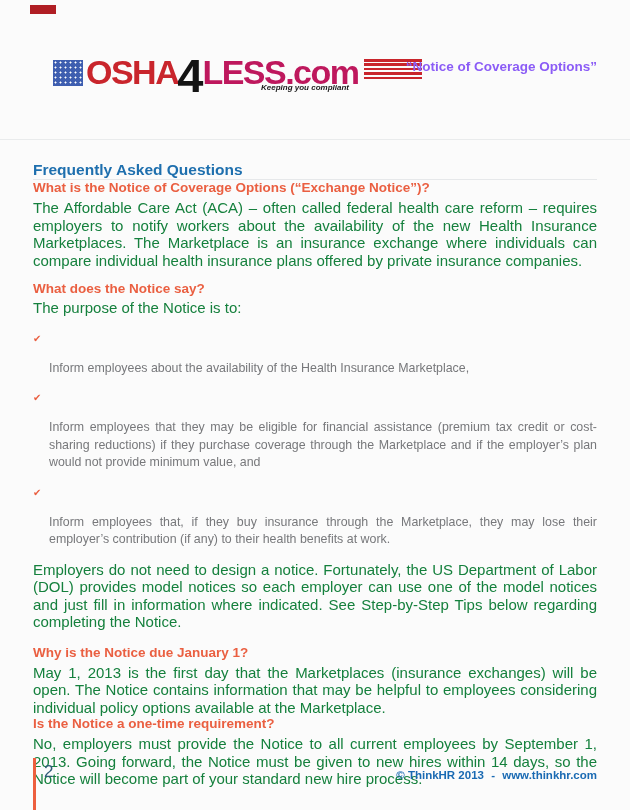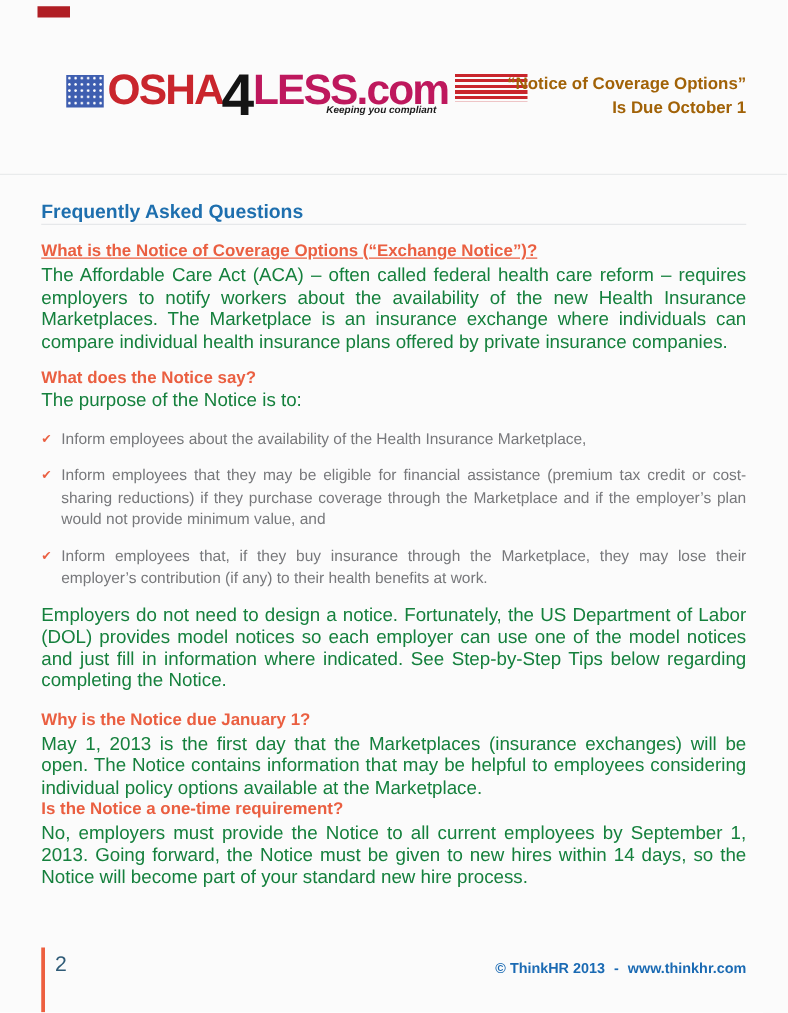--- a/index.html
+++ b/index.html
@@ -60,37 +60,37 @@
     position: absolute;
     left: 168px; top: 33px; width: 128px;
     text-align: right;
     font-size: 8px; font-style: italic; font-weight: 600;
     color: #1a1a1a;
   }
   .header-title {
     position: absolute;
     right: 33px; top: 57px;
     text-align: right;
-    color: #a16207;
+    color: #8b5cf6;
     font-size: 13.5px; font-weight: 700; line-height: 19px;
   }
   
   .content { padding: 0 33px; }
   .faq-heading {
     margin-top: 21px;
     padding-bottom: 0;
     border-bottom: 1px solid #e6e8ea;
     font-size: 15.5px; font-weight: 700;
     color: #1e6fae;
   }
   h2.q {
     font-size: 13.5px; font-weight: 700;
     color: #ea5f41;
   }
-  .q-1 { margin-top: 13px; text-decoration: underline; }
+  .q-1 { margin-top: 0; }
   .q-2 { margin-top: 12px; }
   .q-3 { margin-top: 14px; }
   .q-4 { margin-top: 0; }
   p.body-text {
     margin-top: 4px;
     font-size: 15px; line-height: 17.5px;
     color: #15803d;
     text-align: justify;
   }
   p.intro { margin-top: 3px; }
@@ -105,20 +105,21 @@
   .check {
     flex: 0 0 16px;
     color: #ea5f41;
     font-size: 10px; line-height: 17.5px;
   }
   .li-text {
     flex: 1;
     font-size: 12.4px; line-height: 17.5px;
     color: #77787b;
     text-align: justify;
+    margin-top: 30px;
   }
   p.after-list { margin-top: 10px; }
   
   .footer {
     position: absolute;
     left: 0; right: 0; bottom: 0;
     height: 52px;
   }
   .footer-bar {
     position: absolute;
@@ -152,21 +153,20 @@
     <div class="logo">
       <div class="flag-stars"></div>
       <span class="logo-osha">OSHA</span>
       <span class="logo-4">4</span>
       <span class="logo-less">LESS.com</span>
       <div class="flag-stripes"></div>
       <div class="logo-tagline">Keeping you compliant</div>
     </div>
     <div class="header-title">
       <div>“Notice of Coverage Options”</div>
-      <div>Is Due October 1</div>
     </div>
   </div>
 
   <div class="content">
     <div class="faq-heading">Frequently Asked Questions</div>
 
     <h2 class="q q-1">What is the Notice of Coverage Options (“Exchange Notice”)?</h2>
     <p class="body-text">The Affordable Care Act (ACA) – often called federal health care reform – requires employers to notify workers about the availability of the new Health Insurance Marketplaces.  The Marketplace is an insurance exchange where individuals can compare individual health insurance plans offered by private insurance companies.</p>
 
     <h2 class="q q-2">What does the Notice say?</h2>

